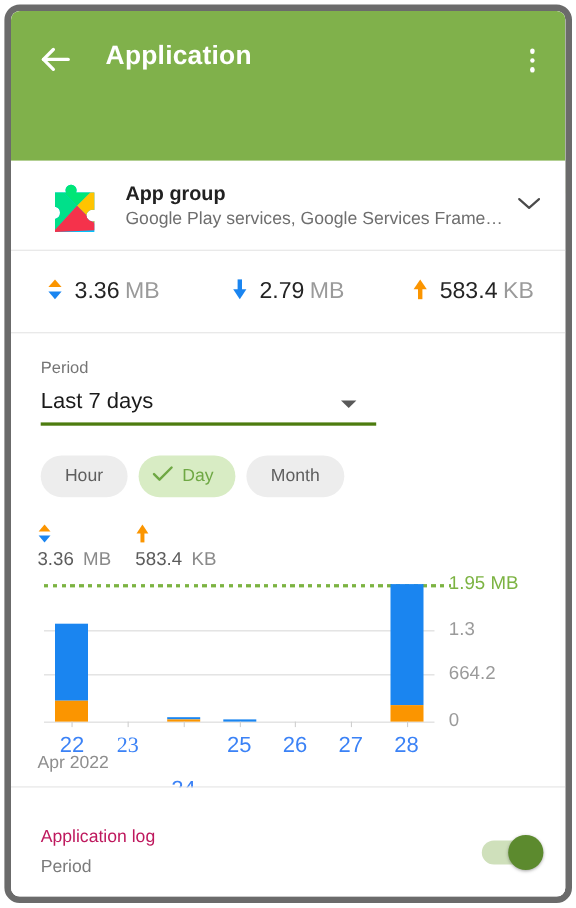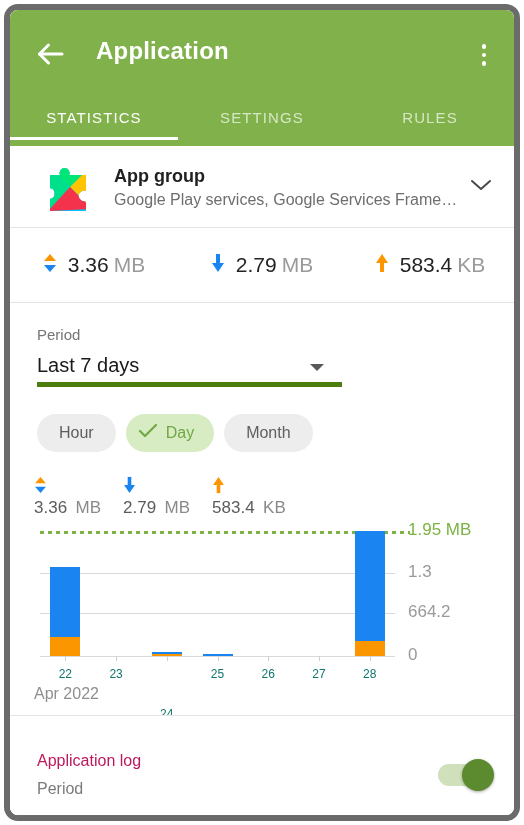--- a/index.html
+++ b/index.html
@@ -128,21 +128,21 @@
   .stat .unit { font-size: 21px; color: #9a9a9a; margin-left: 5px; }
 
   
   #period-label {
     position: absolute; left: 27px; top: 180px;
     font-size: 15px; color: #757575;
   }
   #period-select {
     position: absolute; left: 27px; top: 205px;
     width: 305px; height: 36px;
-    border-bottom: 5px solid #4d7c0f;
+    border-bottom: 3px solid #4d7c0f;
     cursor: pointer;
   }
   #period-value {
     position: absolute; left: 0; top: 3px;
     font-size: 20px; color: #1a1a1a;
   }
   #period-caret {
     position: absolute; right: 18px; top: 13px;
     width: 0; height: 0;
     border-left: 7px solid transparent;
@@ -195,21 +195,21 @@
   }
   .bar { position: absolute; bottom: 0; width: 30px; }
   .bar .seg-down { width: 100%; background: #1a85f0; }
   .bar .seg-up { width: 100%; background: #fb9500; }
   .tick {
     position: absolute; top: 125px;
     width: 1px; height: 5px; background: #cfcfcf;
   }
   .xlabel {
     position: absolute; top: 136px;
-    font-size: 12px; color: #0f766e;
+    font-size: 20px; color: #3b82f6;
     text-align: center; width: 40px;
   }
   #xaxis-caption {
     position: absolute; left: 24px; top: 164px;
     font-size: 16px; color: #8e8e8e;
   }
   .ylabel {
     position: absolute; left: 398px;
     font-size: 17px; color: #9a9a9a;
   }
@@ -261,31 +261,20 @@
     </div>
 
     <div id="app-title">Application</div>
 
     <div id="overflow-menu">
       <i></i>
       <i></i>
       <i></i>
     </div>
 
-    <div id="tabs">
-      <div class="tab active">
-        <span>STATISTICS</span>
-      </div>
-      <div class="tab">
-        <span>SETTINGS</span>
-      </div>
-      <div class="tab">
-        <span>RULES</span>
-      </div>
-    </div>
   </div>
 
   <div id="card">
 
     <div id="app-row">
       <div id="app-icon">
         <svg width="56" height="56" viewBox="0 0 56 56">
           <defs>
             <clipPath id="puzzleClip">
               <path d="M10,14 h10 a5,5 0 0 1 4.6,-7 a5,5 0 0 1 4.6,7 H46 V30
@@ -379,30 +368,20 @@
             <polygon points="7,1 13,8 1,8" fill="#fb9500"></polygon>
             <polygon points="7,19 13,12 1,12" fill="#1a85f0"></polygon>
           </svg>
         </span>
         <span class="num">3.36</span>
         <span class="unit">MB</span>
       </div>
       <div class="stat">
         <span class="arrow">
           <svg width="13" height="18" viewBox="0 0 14 20">
-            <rect x="5" y="1" width="4" height="10" fill="#1a85f0"></rect>
-            <polygon points="7,19 13,10 1,10" fill="#1a85f0"></polygon>
-          </svg>
-        </span>
-        <span class="num">2.79</span>
-        <span class="unit">MB</span>
-      </div>
-      <div class="stat">
-        <span class="arrow">
-          <svg width="13" height="18" viewBox="0 0 14 20">
             <rect x="5" y="9" width="4" height="10" fill="#fb9500"></rect>
             <polygon points="7,1 13,10 1,10" fill="#fb9500"></polygon>
           </svg>
         </span>
         <span class="num">583.4</span>
         <span class="unit">KB</span>
       </div>
     </div>
 
     <div id="chart">
@@ -411,21 +390,21 @@
             <div class="gridline" style="top: 41.6667px;"></div>
             <div class="gridline" style="top: 82.4231px;"></div>
             <div class="gridline" style="top: 125px;"></div>
             <div class="bar" style="left: 10.3571px;">
               <div class="seg-down" style="height: 69.8718px;"></div>
               <div class="seg-up" style="height: 19.2308px;"></div>
             </div>
             <div class="tick" style="left: 25.3571px;"></div>
             <div class="xlabel" style="left: 5.35714px;">22</div>
             <div class="tick" style="left: 76.0714px;"></div>
-            <div class="xlabel" style="left: 56.0714px;">23</div>
+            <div class="xlabel" style="left: 56.0714px; font-family: Liberation Serif, serif;">23</div>
             <div class="bar" style="left: 111.786px;">
               <div class="seg-down" style="height: 2px;"></div>
               <div class="seg-up" style="height: 2px;"></div>
             </div>
             <div class="tick" style="left: 126.786px;"></div>
             <div class="xlabel" style="left: 106.786px; margin-top: 40px;">24</div>
             <div class="bar" style="left: 162.5px;">
               <div class="seg-down" style="height: 2px;"></div>
               <div class="seg-up" style="height: 0px;"></div>
             </div>

